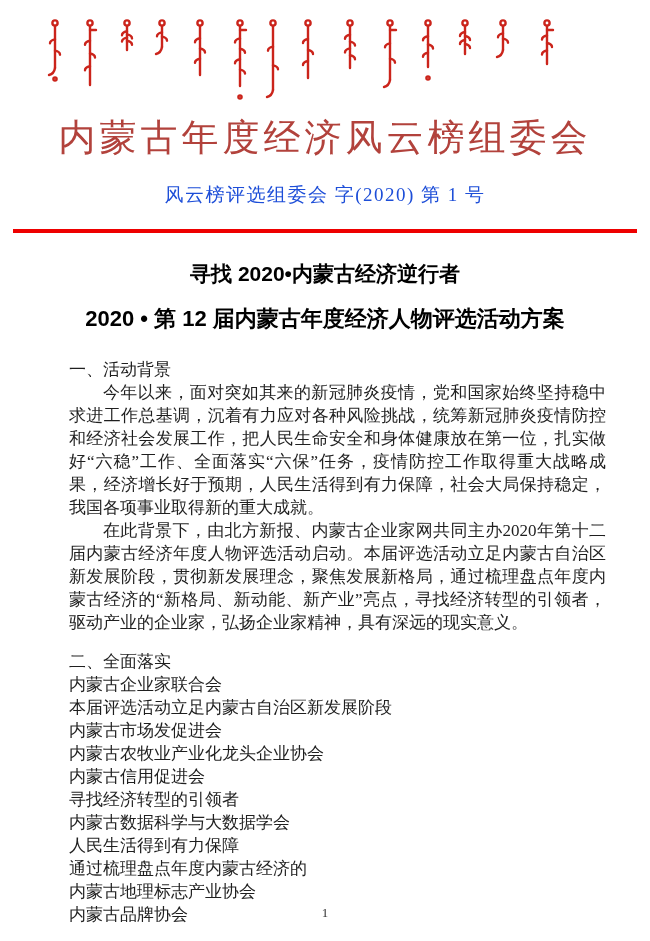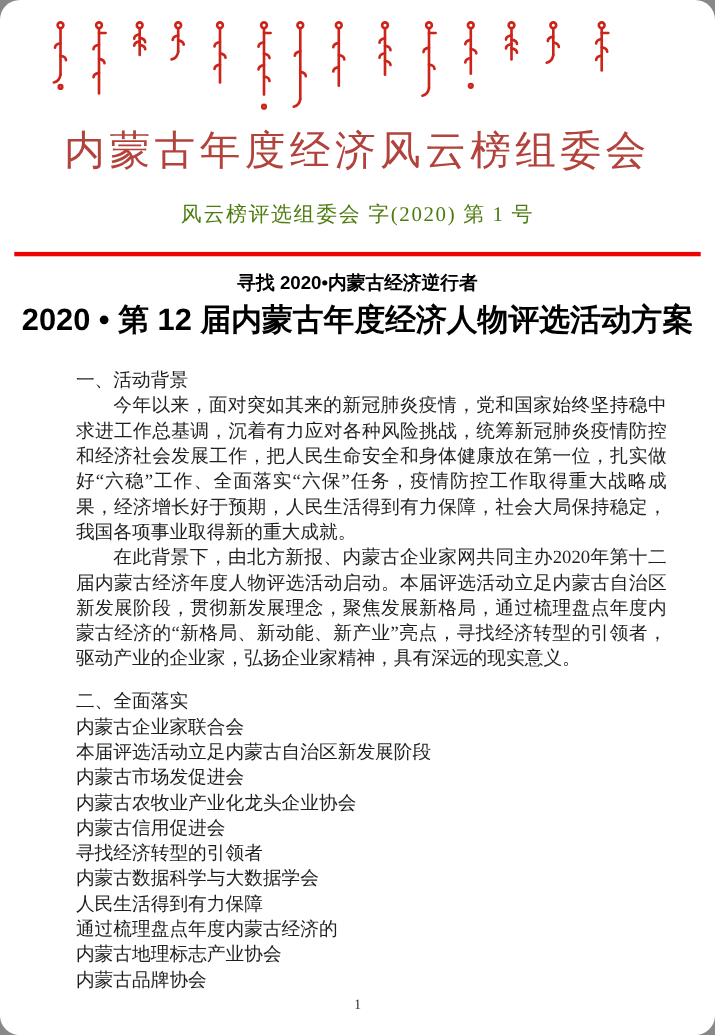--- a/index.html
+++ b/index.html
@@ -4,56 +4,55 @@
 <style>
   html,body{margin:0;padding:0;background:#888;}
   .page{
     position:relative;
     width:650px;height:941px;
     margin:0 auto;
     background:#ffffff;
     font-family:"Liberation Serif","DejaVu Serif",serif;
     color:var(--text,#1f1f1f);
     overflow:hidden;
-    border-radius:18px;
   }
   .mongolian-strip{
     display:block;
     width:650px;height:100px;
   }
   .doc-title{
     margin:18px 0 0;
     text-align:center;
     font-size:37px;
     font-weight:normal;
     letter-spacing:4px;
     color:var(--title-red,#b2423c);
     line-height:1.1;
     white-space:nowrap;
   }
   .doc-number{
     margin-top:23px;
     text-align:center;
     font-size:19px;
     letter-spacing:1.5px;
-    color:#4d7c0f;
+    color:#1d4ed8;
   }
   .red-divider{
     height:4px;
     margin:21px 13px 0 13px;
     background:var(--divider-red,#ee0000);
   }
   .headline{
     font-family:"Liberation Sans","DejaVu Sans",sans-serif;
     font-weight:bold;
     text-align:center;
     color:#000;
   }
-  .headline-1{ margin-top:15px; font-size:17px; line-height:1.2; }
-  .headline-2{ margin-top:6px; font-size:28px; line-height:1.2; }
+  .headline-1{ margin-top:28px; font-size:21px; line-height:1.2; }
+  .headline-2{ margin-top:20px; font-size:22px; line-height:1.2; }
   .content{
     margin:26px 44px 0 69px;
     font-size:17px;
     line-height:23px;
     text-align:justify;
   }
   .section-heading{
     margin:0;
     font-size:17px;
     font-weight:normal;

